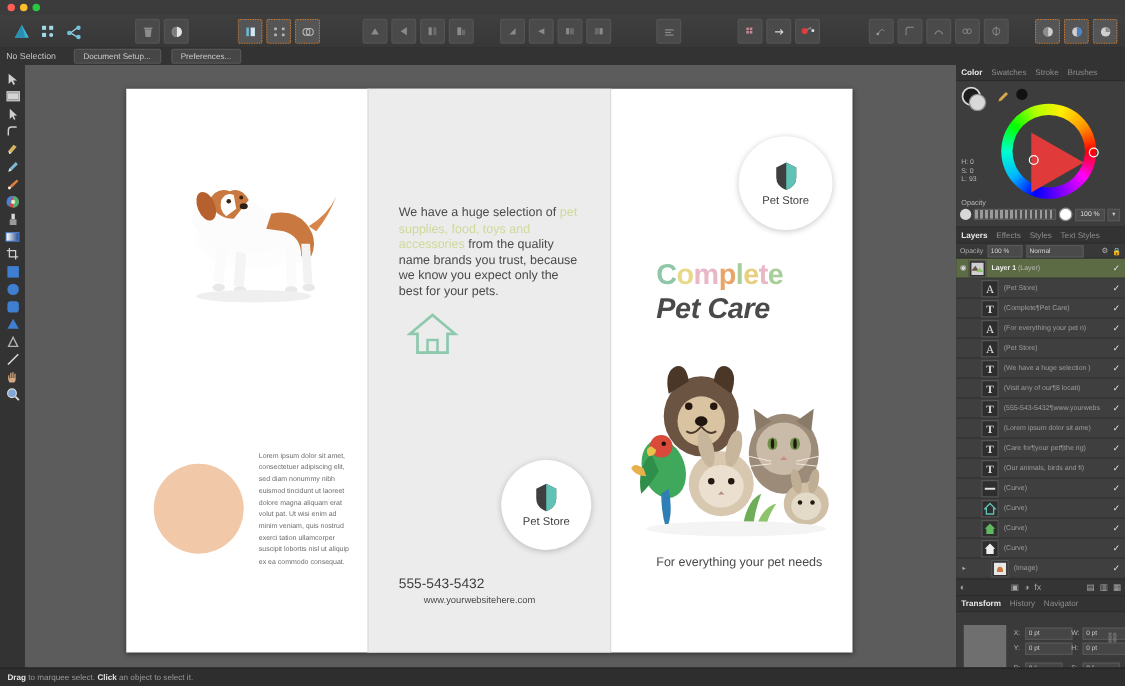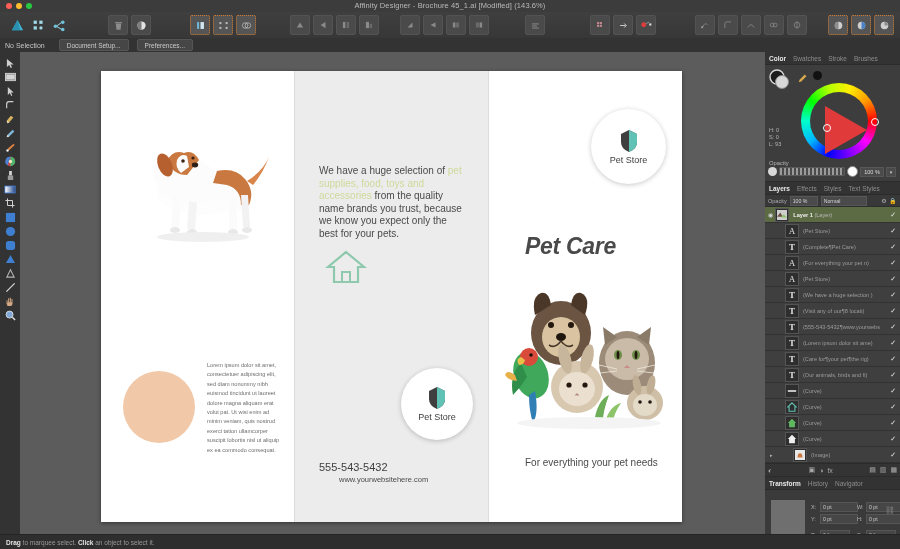--- a/index.html
+++ b/index.html
@@ -142,21 +142,20 @@
 <body>
 
 <div class="app">
 
   <div class="titlebar">
     <div class="traffic">
       <div class="dot r"></div>
       <div class="dot y"></div>
       <div class="dot g"></div>
     </div>
-    <div class="title-text">Affinity Designer - Brochure 45_1.ai [Modified] (143.6%)</div>
   </div>
 
   <div class="toolbar">
     <div class="tb-group" style="left:8px;">
       <div class="tb-btn flat">
         <svg width="15" height="15" viewBox="0 0 16 16">
             <polygon points="8,2 14,13 2,13" fill="#3fb6d3"></polygon>
             <polygon points="8,2 11,13 2,13" fill="#2a8fb0"></polygon>
           </svg>
       </div>
@@ -548,20 +547,23 @@
       </div>
 
       <div class="badge" style="left:490px;top:38px;width:75px;height:75px;">
         <svg width="20" height="24" viewBox="0 0 20 24">
           <path d="M10 1 L18 5 L18 13 Q18 20 10 23 Q2 20 2 13 L2 5Z" fill="#3f3f3f"></path>
           <path d="M10 1 L18 5 L18 13 Q18 20 10 23Z" fill="#5fc2b5"></path>
         </svg>
         <div class="badge-label">Pet Store</div>
       </div>
 
+      <div class="bigtitle" style="position:absolute;left:424px;top:136px;">
+        <span class="c1">C</span><span class="c2">o</span><span class="c3">m</span><span class="c4">p</span><span class="c5">l</span><span class="c6">e</span><span class="c3">t</span><span class="c5">e</span>
+      </div>
       <div class="petcare" style="position:absolute;left:424px;top:162px;font-style:italic;">Pet Care</div>
 
       <div style="position:absolute;left:398px;top:200px;width:180px;height:160px;">
         <svg width="180" height="160" viewBox="0 0 180 160">
 
           <ellipse cx="62" cy="62" rx="30" ry="32" fill="#6b5442"></ellipse>
           <path d="M36 44 Q32 26 42 22 Q50 20 52 34Z" fill="#4a3728"></path>
           <path d="M86 44 Q92 26 82 22 Q74 20 72 34Z" fill="#4a3728"></path>
           <ellipse cx="62" cy="66" rx="19" ry="20" fill="#d9c3a0"></ellipse>
           <circle cx="52" cy="54" r="3" fill="#241810"></circle>
@@ -607,21 +609,21 @@
           <ellipse cx="146" cy="134" rx="12" ry="11" fill="#e4dac8"></ellipse>
           <circle cx="141" cy="131" r="1.8" fill="#241810"></circle>
           <circle cx="151" cy="131" r="1.8" fill="#241810"></circle>
 
           <path d="M96 146 Q100 128 110 124 Q104 140 104 150Z" fill="#6fae58"></path>
           <path d="M106 150 Q112 134 122 132 Q114 144 114 152Z" fill="#8ec469"></path>
           <ellipse cx="90" cy="152" rx="72" ry="6" fill="#f4f4f4"></ellipse>
         </svg>
       </div>
 
-      <div class="forevery" style="position:absolute;left:424px;top:386px;">For everything your pet needs</div>
+      <div class="forevery" style="position:absolute;left:424px;top:374px;">For everything your pet needs</div>
     </div>
   </div>
 
   <div class="right">
 
     <div class="ptabs">
       <div class="ptab act">Color</div>
       <div class="ptab">Swatches</div>
       <div class="ptab">Stroke</div>
       <div class="ptab">Brushes</div>

